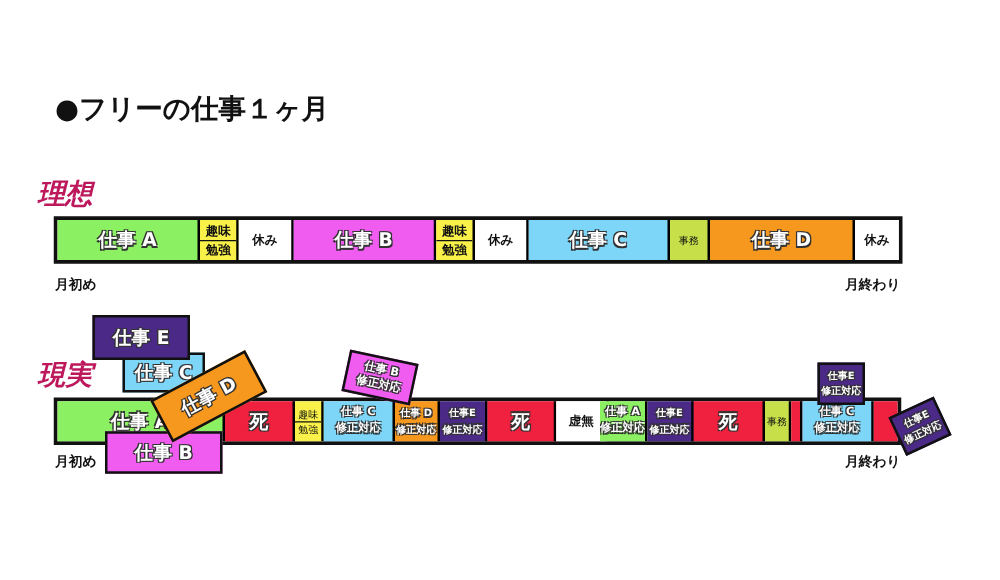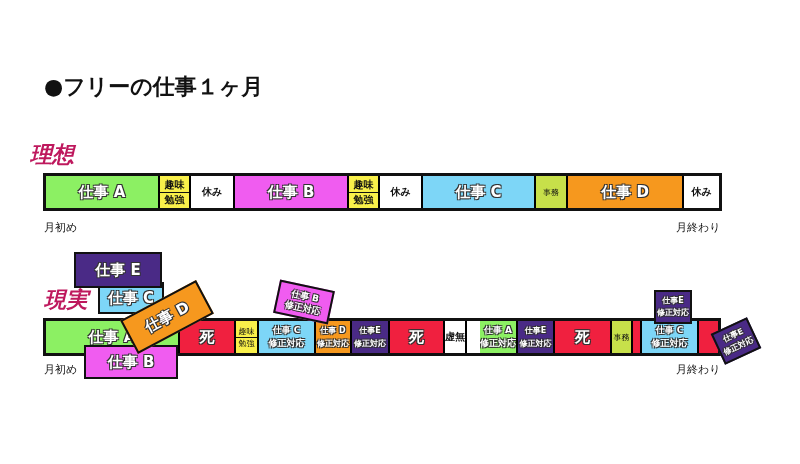--- a/index.html
+++ b/index.html
@@ -15,21 +15,21 @@
   .seg.last { border-right:none; }
   .big { font-size:15px; font-weight:bold; color:#fff;
          text-shadow: -1px -1px 0 #333, 1px -1px 0 #333, -1px 1px 0 #333, 1px 1px 0 #333; }
   .small { font-size:10px; font-weight:bold; color:#111; }
   .tiny { font-size:8px; font-weight:normal; color:#111; }
   .stack { display:flex; flex-direction:column; align-items:center; justify-content:center; height:100%; width:100%; }
   .stack .line { width:100%; text-align:center; }
   .stack .line.top { border-bottom:1.5px solid #111; }
   .fix { font-size:9px; font-weight:bold; color:#fff; line-height:13px;
          text-shadow: -1px -1px 0 #333, 1px -1px 0 #333, -1px 1px 0 #333, 1px 1px 0 #333; }
-  .label { position:absolute; font-size:11px; font-weight:normal; color:#111; }
+  .label { position:absolute; font-size:11px; font-weight:bold; color:#111; }
   .card { position:absolute; border:2px solid #111; box-sizing:border-box; display:flex; align-items:center; justify-content:center; text-align:center; }
   .card .big { font-size:15px; }
   .card.mini { flex-direction:column; }
   .card.mini span { font-size:9px; font-weight:bold; color:#fff; line-height:12px;
          text-shadow: -1px -1px 0 #333, 1px -1px 0 #333, -1px 1px 0 #333, 1px 1px 0 #333; }
 </style>
 </head>
 <body>
 
 <div class="title">●フリーの仕事１ヶ月</div>
@@ -70,21 +70,21 @@
   <div class="seg" style="left:522px; width:116px; background:#f6981e;">
     <span class="big">仕事 D</span>
   </div>
   <div class="seg last" style="left:638px; right:0; background:#fff;">
     <span class="small">休み</span>
   </div>
 </div>
 <div class="label" style="left:44px; top:220px;">月初め</div>
 <div class="label" style="left:676px; top:220px;">月終わり</div>
 
-<div class="section" style="left:44px; top:285px;">現実</div>
+<div class="section" style="left:30px; top:285px;">現実</div>
 
 <div class="bar" style="left:43px; top:318px; width:678px; height:38px;">
   <div class="seg" style="left:0; width:134px; background:#8cf063;">
     <span class="big">仕事 A</span>
   </div>
   <div class="seg" style="left:134px; width:56px; background:#f0203f;">
     <span class="big">死</span>
   </div>
   <div class="seg" style="left:190px; width:23px; background:#f9f04a;">
     <div class="stack">
@@ -106,21 +106,21 @@
   </div>
   <div class="seg" style="left:306px; width:38px; background:#4a2a86;">
     <div class="stack">
       <span class="fix" style="font-size:8px">仕事E</span>
       <span class="fix" style="font-size:8px">修正対応</span>
     </div>
   </div>
   <div class="seg" style="left:344px; width:55px; background:#f0203f;">
     <span class="big">死</span>
   </div>
-  <div class="seg" style="left:399px; width:22px; background:#fff;">
+  <div class="seg" style="left:399px; width:42px; background:#fff;">
     <span class="small">虚無</span>
   </div>
   <div class="seg" style="left:434px; width:38px; background:#8cf063;">
     <div class="stack">
       <span class="fix">仕事 A</span>
       <span class="fix">修正対応</span>
     </div>
   </div>
   <div class="seg" style="left:472px; width:37px; background:#4a2a86;">
     <div class="stack">
@@ -147,21 +147,21 @@
     <span class="tiny"></span>
   </div>
 </div>
 
 <div class="label" style="left:44px; top:362px;">月初め</div>
 <div class="label" style="left:676px; top:362px;">月終わり</div>
 
 <div class="card" style="left:98px; top:282px; width:66px; height:32px; background:#7dd6f7;">
   <span class="big">仕事 C</span>
 </div>
-<div class="card" style="left:74px; top:252px; width:88px; height:36px; background:#4a2a86;">
+<div class="card" style="left:74px; top:252px; width:78px; height:36px; background:#4a2a86;">
   <span class="big">仕事 E</span>
 </div>
 <div class="card" style="left:84px; top:345px; width:94px; height:34px; background:#f05cf0;">
   <span class="big">仕事 B</span>
 </div>
 <div class="card" style="left:124px; top:298px; width:86px; height:38px; background:#f6981e; transform:rotate(-28deg);">
   <span class="big">仕事 D</span>
 </div>
 <div class="card mini" style="left:276px; top:285px; width:56px; height:34px; background:#f05cf0; transform:rotate(12deg);">
   <span>仕事 B</span>

